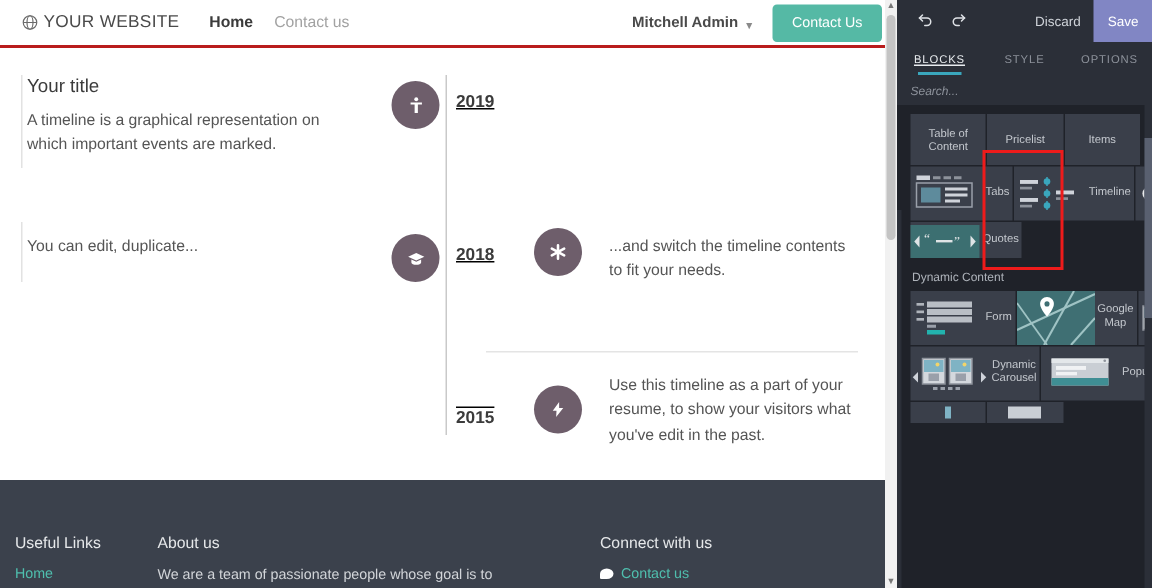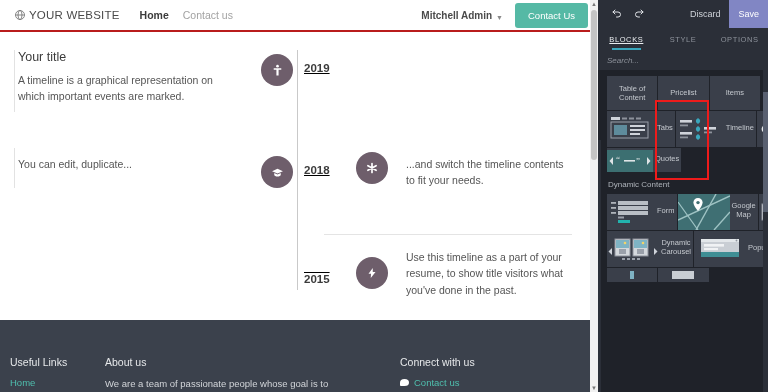--- a/index.html
+++ b/index.html
@@ -196,21 +196,21 @@
         <div class="cell-year">
           <span class="year" style="position:relative; top:12px">2015</span>
         </div>
         <div class="cell-right">
           <div style="display:flex; align-items:flex-start">
             <span class="dot" style="margin:8px 18px 0 0">
               <svg width="12" height="12" viewBox="0 0 24 24" fill="#fff">
                 <path d="M13.5 2 5 13.5h5L9.5 22 19 10h-5.5z"></path>
               </svg>
             </span>
-            <div class="t-text">Use this timeline as a part of your resume, to show title visitors what you've done in the past.</div>
+            <div class="t-text">Use this timeline as a part of your resume, to show your visitors what you've edit in the past.</div>
           </div>
         </div>
       </div>
     </div>
 
     <div class="footer">
       <div class="footer-inner">
         <div class="fcol-a">
           <div class="f-head">Useful Links</div>
           <a href="#" class="f-link">Home</a>

